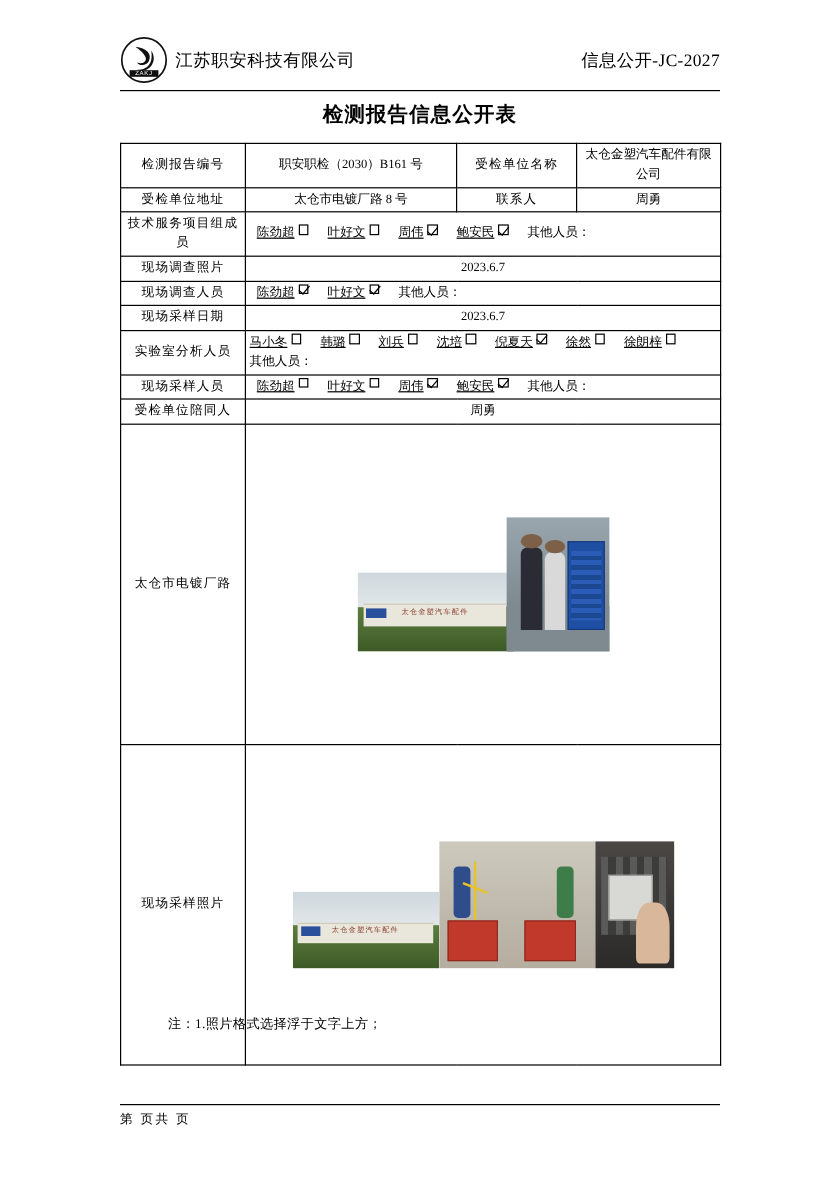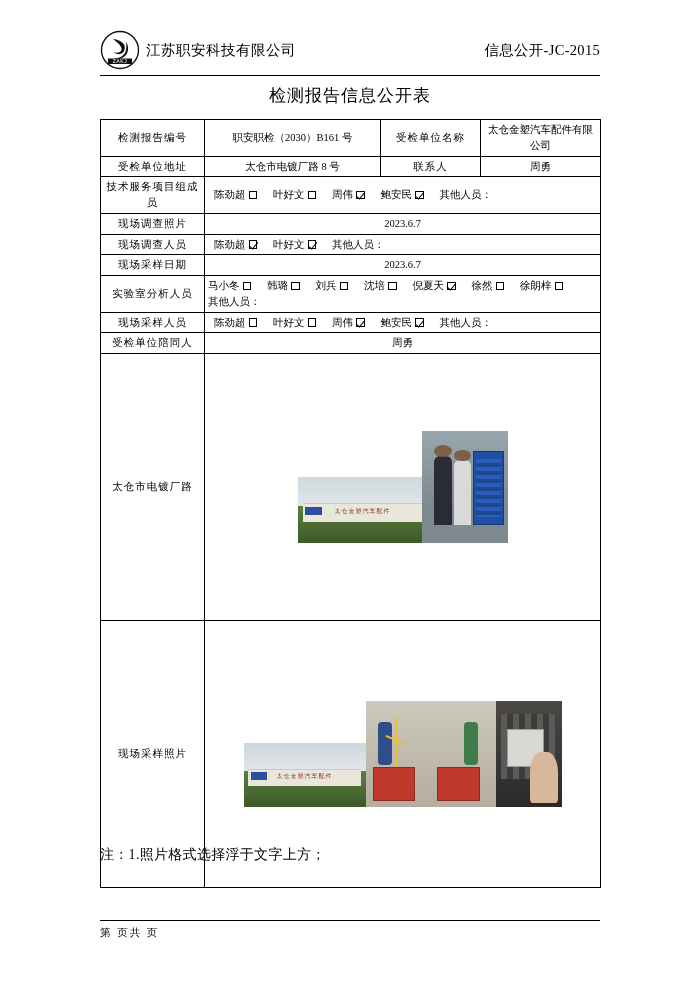--- a/index.html
+++ b/index.html
@@ -67,21 +67,21 @@
   }
 
   
   .doc-title {
     position: absolute;
     left: 0;
     top: 84px;
     width: 700px;
     text-align: center;
     font-size: 17px;
-    font-weight: normal;
+    font-weight: bold;
     letter-spacing: 1px;
     font-family: "Liberation Serif", "DejaVu Serif", serif;
   }
 
   
   .tbl-wrap {
     position: absolute;
     left: 100px;
     top: 119px;
     width: 500px;
@@ -106,22 +106,23 @@
   .ctr { text-align: center; }
 
   .person-line {
     display: flex;
     align-items: center;
     padding-left: 6px;
     gap: 0px;
   }
   .p-item {
     display: inline-flex;
-    align-items: center;
+    align-items: flex-start;
     white-space: nowrap;
+    text-decoration: underline;
   }
   .p-name { margin-right: 3px; }
   .cbox {
     display: inline-block;
     width: 8.5px;
     height: 8.5px;
     border: 0.9px solid #000;
     position: relative;
     box-sizing: border-box;
     margin-right: 2px;
@@ -216,22 +217,23 @@
   .worker.green { background:#3e7d4a; left:52%; }
   .machine { position:absolute; left:8%; top:12%; right:8%; height:62%; background:repeating-linear-gradient(90deg,#5a5a58 0 6px,#3c3c3a 6px 12px); }
   .hand { position:absolute; right:6%; bottom:4%; width:42%; height:48%; background:#d9b79a; border-radius:40% 40% 10% 10%; }
   .meter { position:absolute; left:18%; top:26%; width:52%; height:34%; background:#d8d8d4; border:1px solid #9a9a96; }
 
   
   .note {
     position: absolute;
     left: 100px;
     top: 846px;
-    font-size: 14px;
+    font-size: 11px;
     letter-spacing: 0.3px;
+    padding-left: 40px;
   }
 
   
   .footer-rule {
     position: absolute;
     left: 100px;
     top: 920px;
     width: 500px;
     border-bottom: 1px solid #000;
   }
@@ -256,21 +258,21 @@
           <svg width="40" height="40" viewBox="0 0 40 40">
             <circle cx="20" cy="20" r="18.5" fill="none" stroke="#111" stroke-width="1.4"></circle>
             <path d="M13 9 C22 10, 27 15, 24 21 C22 25, 16 25, 14 22 C19 24, 23 21, 21 17 C19 13, 15 11, 13 9 Z" fill="#111"></path>
             <path d="M26 12 C29 16, 29 22, 25 26 C22 29, 17 30, 14 28 C20 29, 25 25, 26 20 C26.6 17, 26.4 14, 26 12 Z" fill="#111"></path>
             <rect x="8" y="28.5" width="24" height="5.5" fill="#111"></rect>
             <text x="20" y="32.9" font-family="Liberation Sans, sans-serif" font-size="5" fill="#fff" text-anchor="middle" letter-spacing="0.6">ZAKJ</text>
           </svg>
         </span>
         <span class="brand-name">江苏职安科技有限公司</span>
       </div>
-      <div class="doc-code">信息公开-JC-2015</div>
+      <div class="doc-code">信息公开-JC-2027</div>
     </div>
     <div class="header-rule"></div>
   </div>
 
   <div class="doc-title">检测报告信息公开表</div>
 
   <div class="tbl-wrap">
     <table class="main">
       <colgroup>
         <col style="width:104px">

